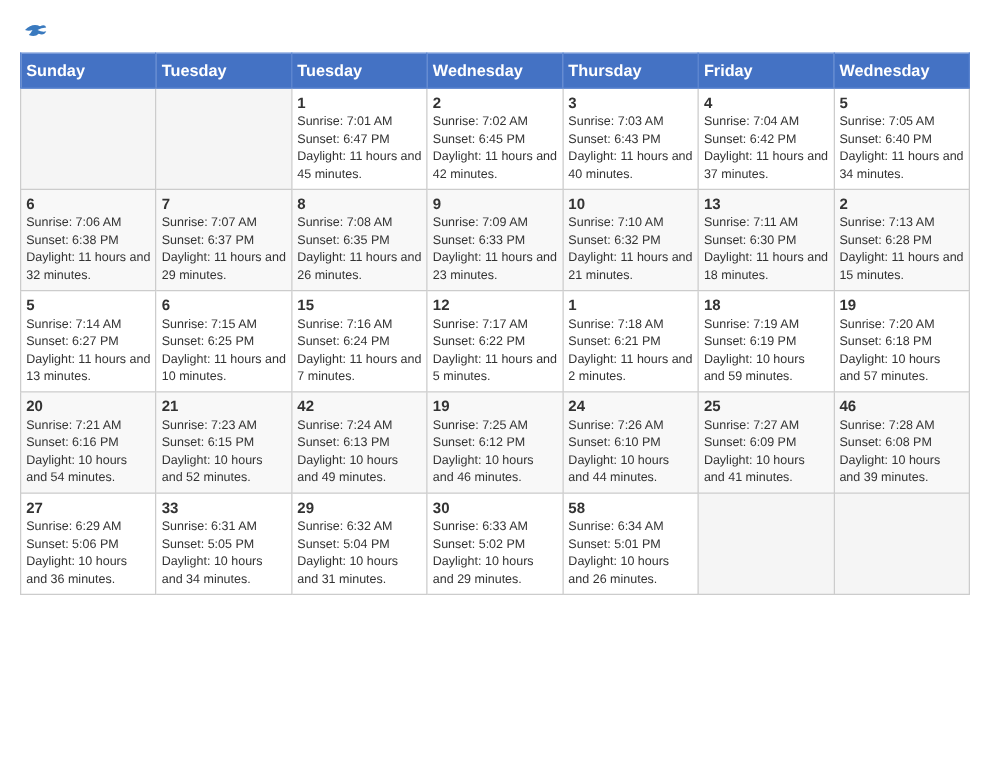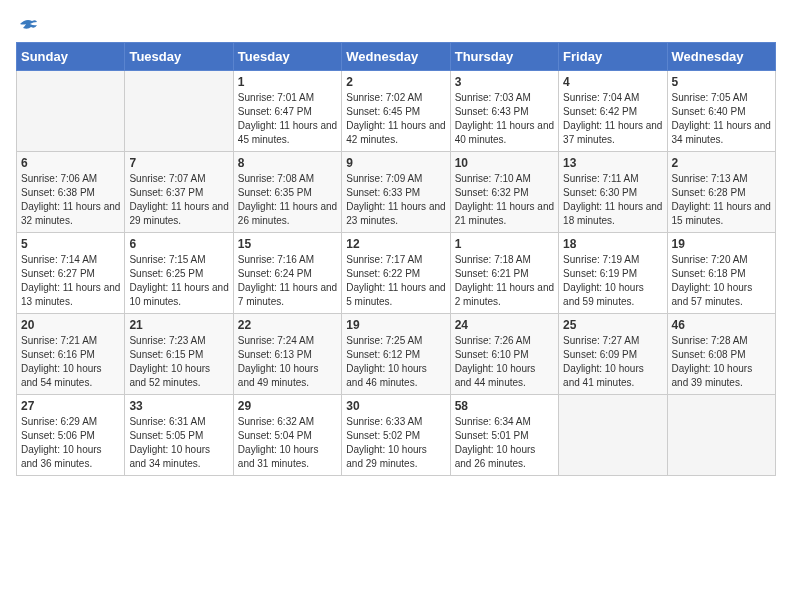--- a/index.html
+++ b/index.html
@@ -212,21 +212,21 @@
       <tr>
         <td>
           <span class="day-number">20</span>
           <div class="day-info">Sunrise: 7:21 AM<br>Sunset: 6:16 PM<br>Daylight: 10 hours and 54 minutes.</div>
         </td>
         <td>
           <span class="day-number">21</span>
           <div class="day-info">Sunrise: 7:23 AM<br>Sunset: 6:15 PM<br>Daylight: 10 hours and 52 minutes.</div>
         </td>
         <td>
-          <span class="day-number">22</span>
+          <span class="day-number">42</span>
           <div class="day-info">Sunrise: 7:24 AM<br>Sunset: 6:13 PM<br>Daylight: 10 hours and 49 minutes.</div>
         </td>
         <td>
           <span class="day-number">19</span>
           <div class="day-info">Sunrise: 7:25 AM<br>Sunset: 6:12 PM<br>Daylight: 10 hours and 46 minutes.</div>
         </td>
         <td>
           <span class="day-number">24</span>
           <div class="day-info">Sunrise: 7:26 AM<br>Sunset: 6:10 PM<br>Daylight: 10 hours and 44 minutes.</div>
         </td>

